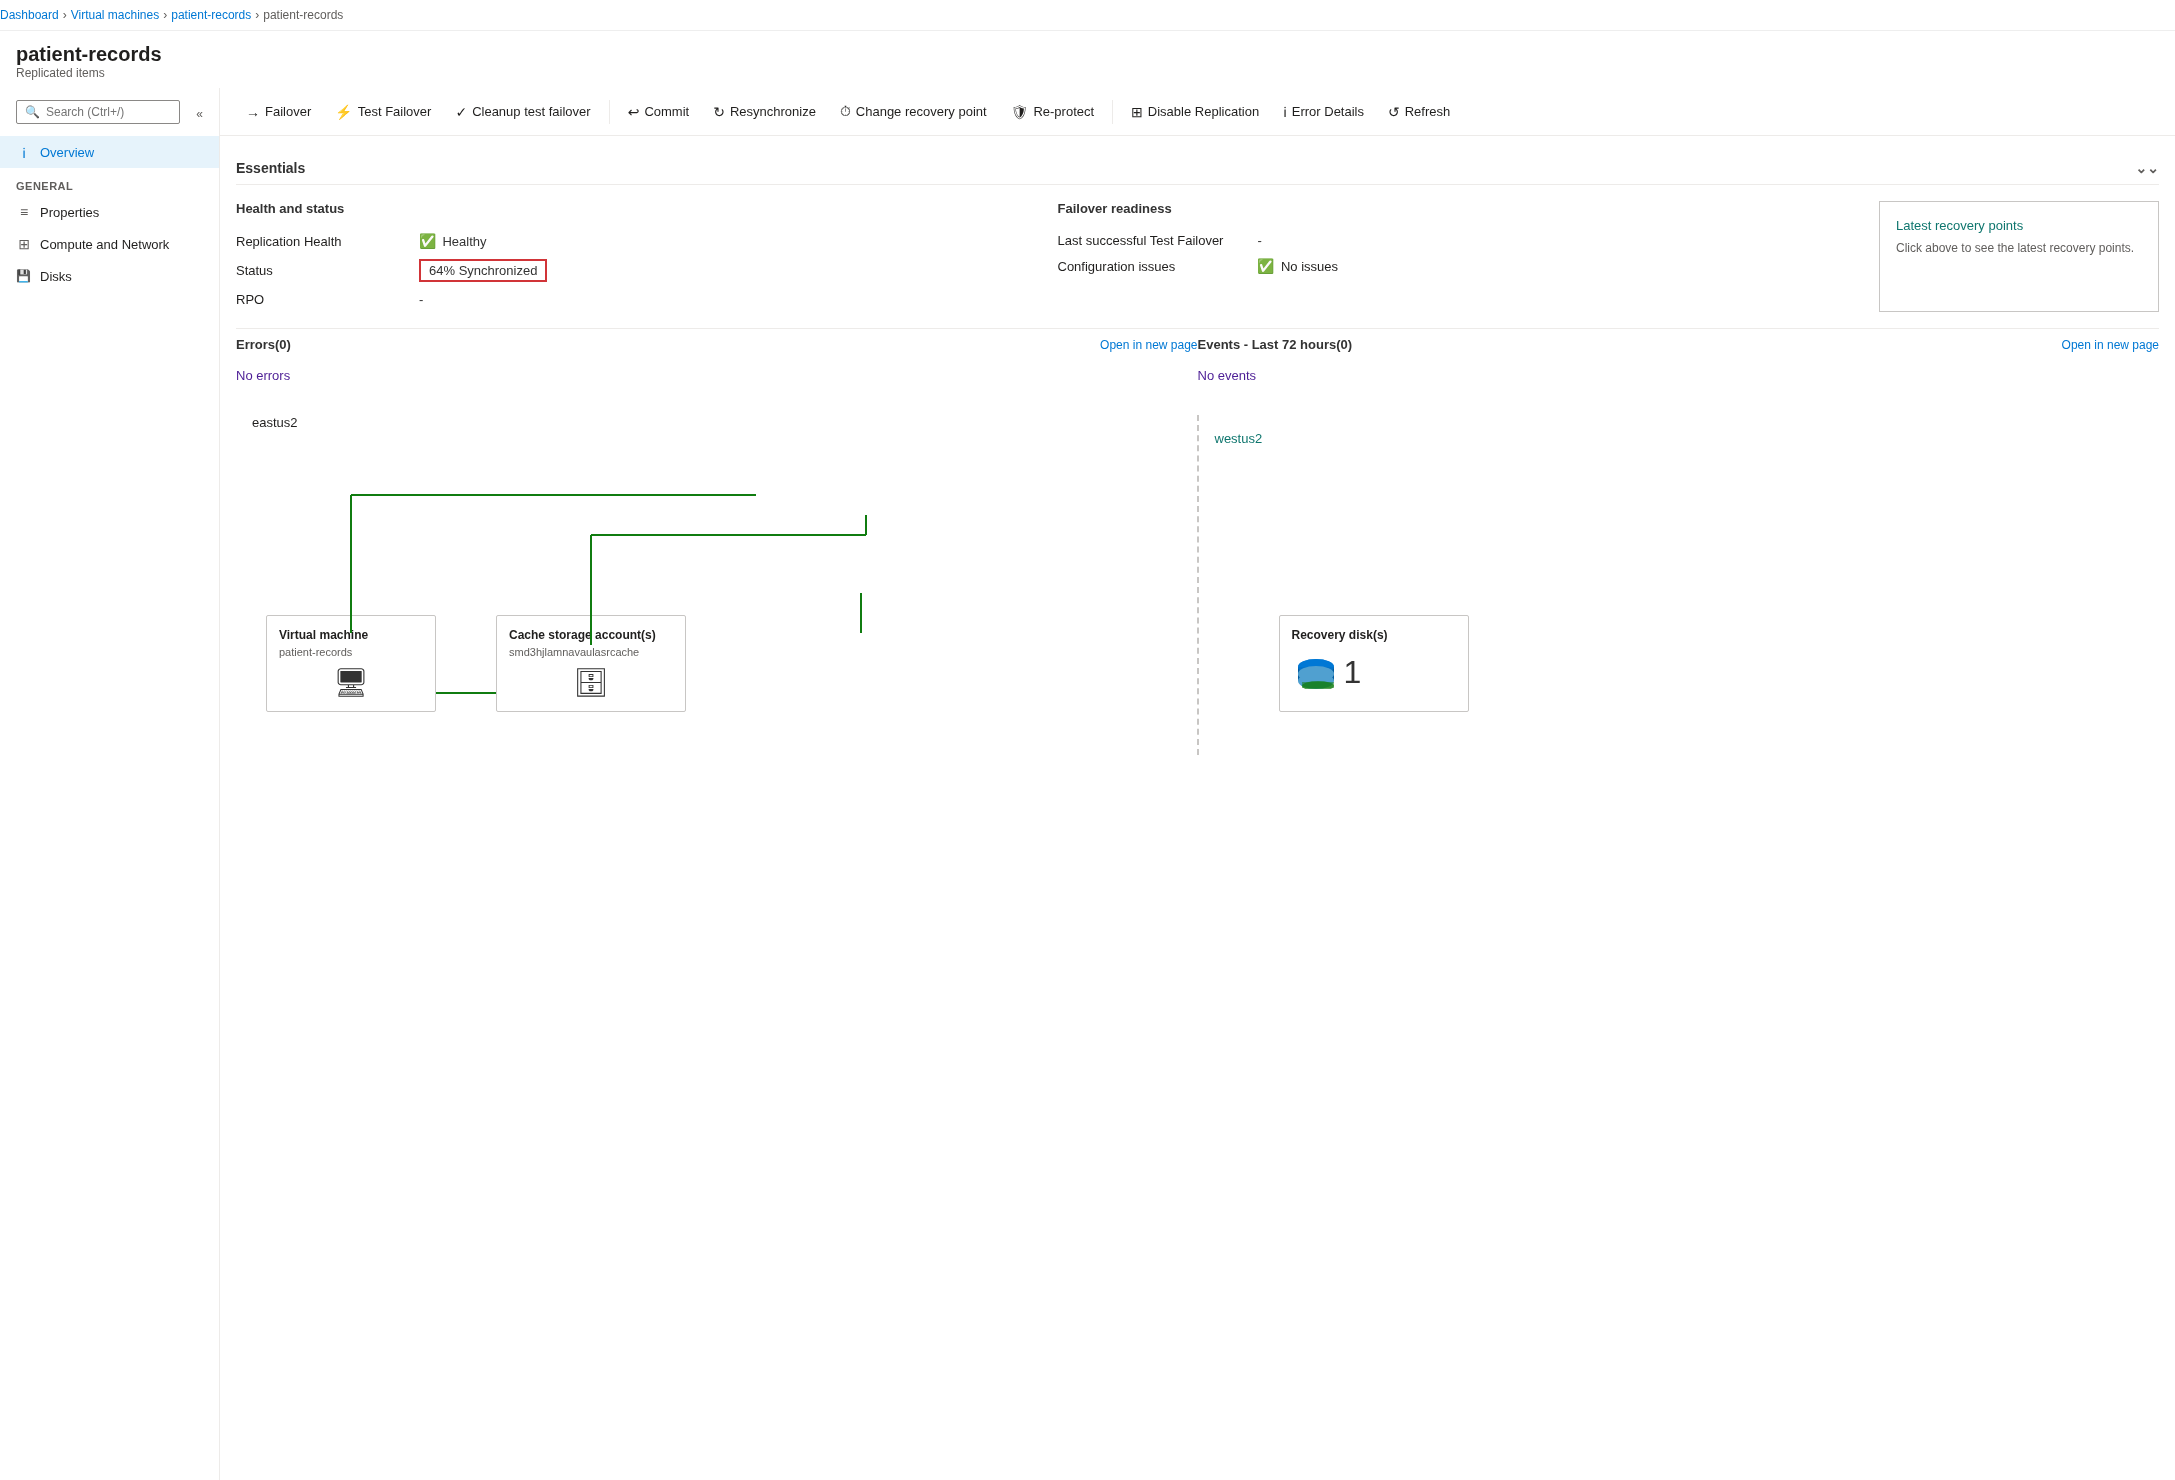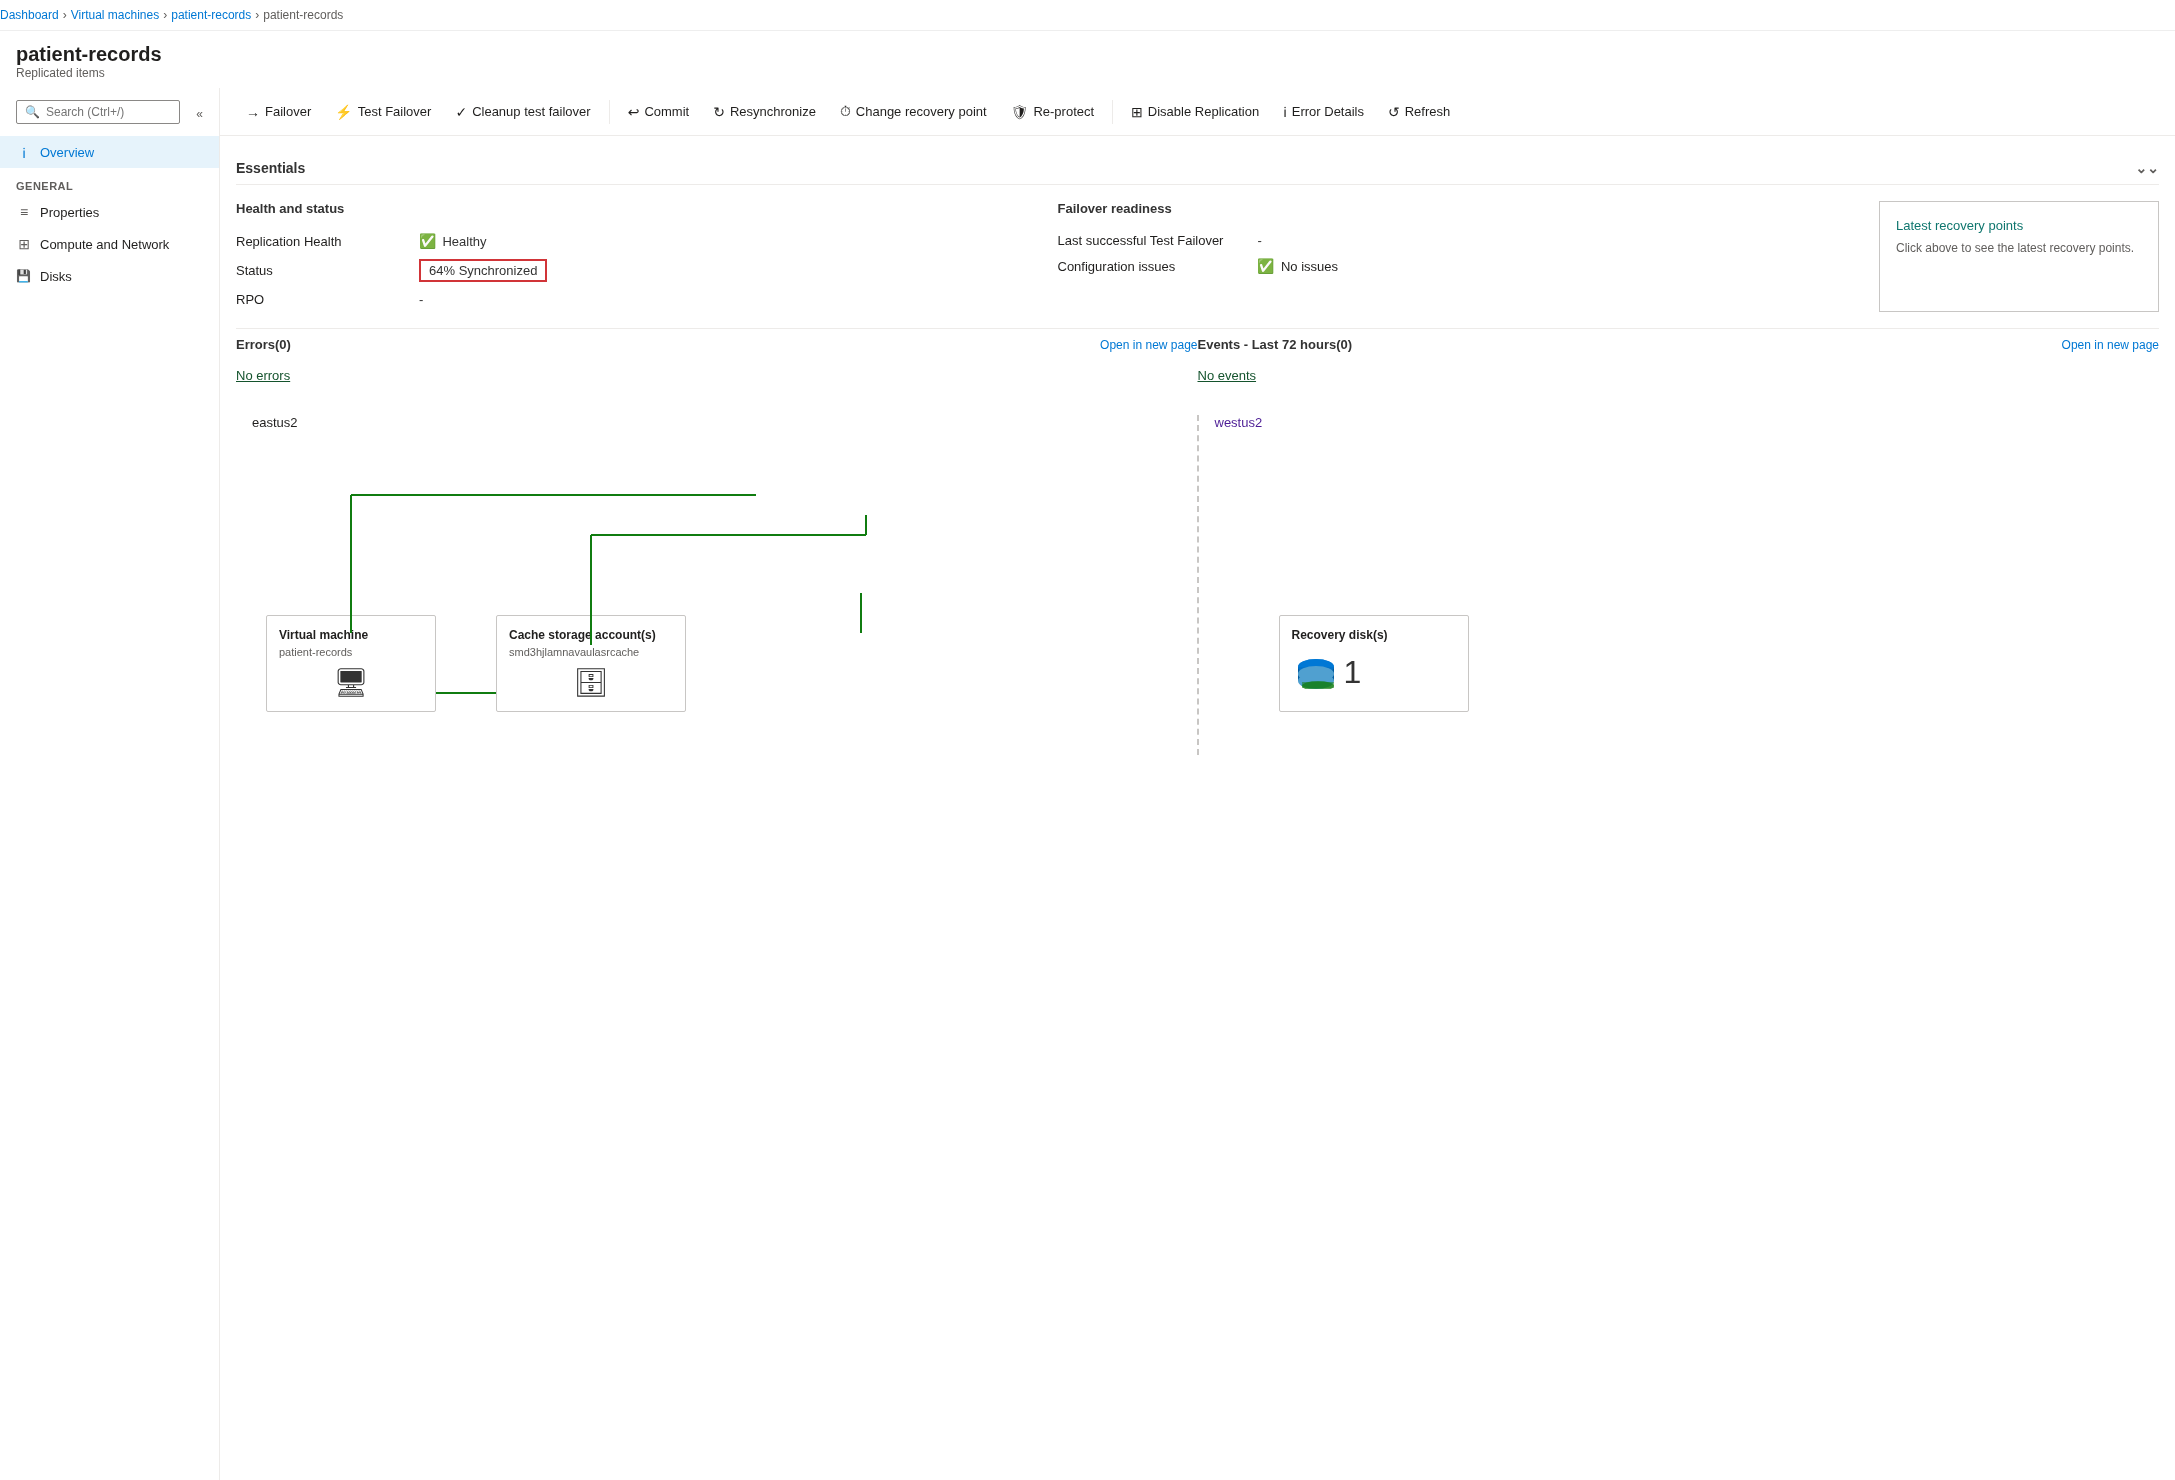--- a/index.html
+++ b/index.html
@@ -144,21 +144,21 @@
     }
     .recovery-card a { color: #0f766e; text-decoration: none; font-weight: 400; font-size: 13px; }
     .recovery-card p { font-size: 12px; color: #605e5c; margin-top: 8px; }
 
     
     .errors-events-grid { display: grid; grid-template-columns: 1fr 1fr; margin-bottom: 24px; }
     .errors-section, .events-section { border-top: 1px solid #edebe9; padding-top: 8px; }
     .section-header { display: flex; justify-content: space-between; align-items: center; margin-bottom: 8px; }
     .section-title { font-size: 13px; font-weight: 600; }
     .open-new-page { color: #0078d4; font-size: 12px; cursor: pointer; text-decoration: none; }
-    .no-data { font-size: 13px; color: #14532d; padding: 8px 0; text-decoration: underline; }
+    .no-data { font-size: 13px; color: #4c1d95; padding: 8px 0; }
 
     
     .infra-header { display: flex; justify-content: space-between; align-items: center; margin-bottom: 16px; }
     .infra-title { font-size: 14px; font-weight: 600; }
     .table-view-link { color: #0078d4; font-size: 13px; cursor: pointer; text-decoration: none; }
 
     .infra-diagram {
       position: relative;
       height: 380px;
       background: #fff;
@@ -356,21 +356,21 @@
               </div>
 
               <div class="diag-box" style="position:absolute; top:200px; left:260px; width:190px;">
                 <div class="diag-box-title">Cache storage account(s)</div>
                 <div class="diag-box-sub">smd3hjlamnavaulasrcache</div>
                 <div style="text-align:center; font-size:28px;">🗄</div>
               </div>
             </div>
 
             <div style="flex:1; position:relative;">
-              <span style="position:absolute; top:0; left:16px; font-size:13px; color:#4c1d95;">westus2</span>
+              <span style="position:absolute; top:16px; left:16px; font-size:13px; color:#0f766e;">westus2</span>
 
 
               <div class="diag-box" style="position:absolute; top:200px; left:80px; width:190px;">
                 <div class="diag-box-title">Recovery disk(s)</div>
                 <div style="display:flex; align-items:center; padding:8px 4px;">
                   <svg width="40" height="32" viewBox="0 0 40 32">
                     <ellipse cx="20" cy="10" rx="18" ry="8" fill="#0078d4"></ellipse>
                     <rect x="2" y="10" width="36" height="14" fill="#005a9e"></rect>
                     <ellipse cx="20" cy="24" rx="18" ry="8" fill="#50a0d0"></ellipse>
                     <ellipse cx="20" cy="10" rx="18" ry="8" fill="#0078d4" opacity="0.8"></ellipse>

